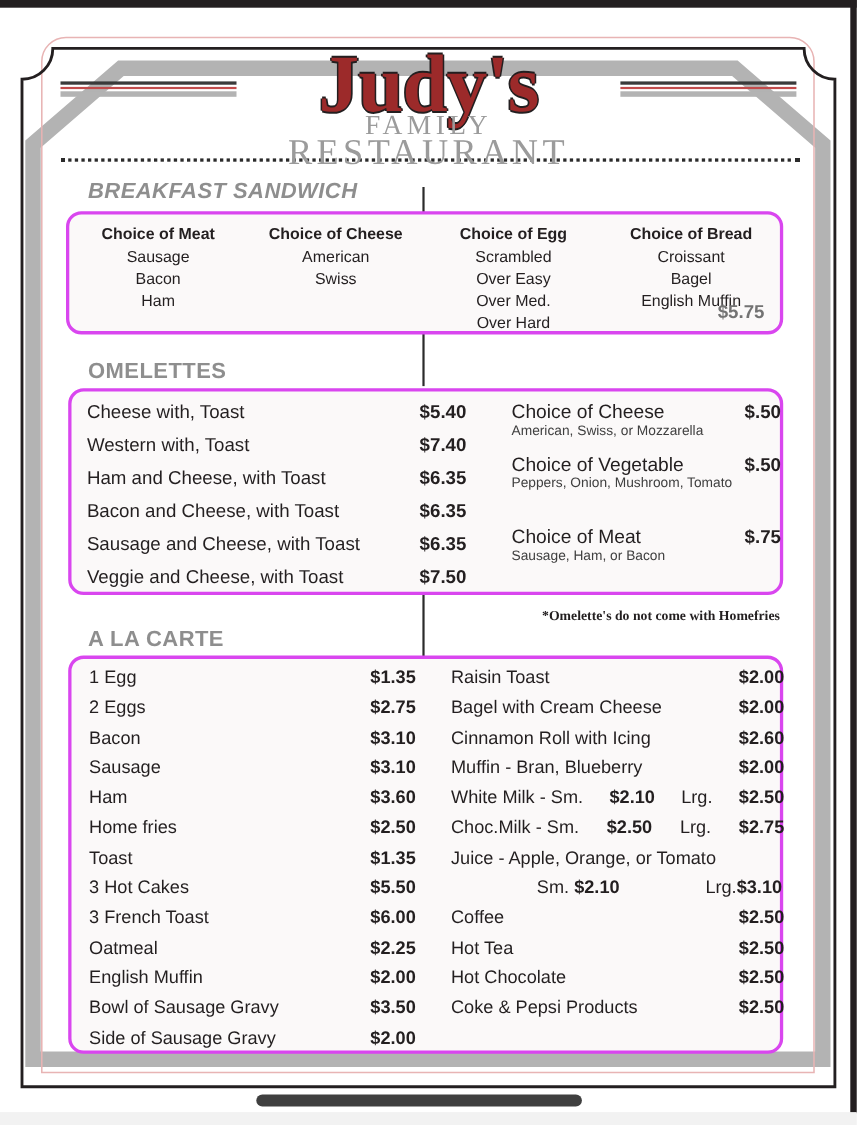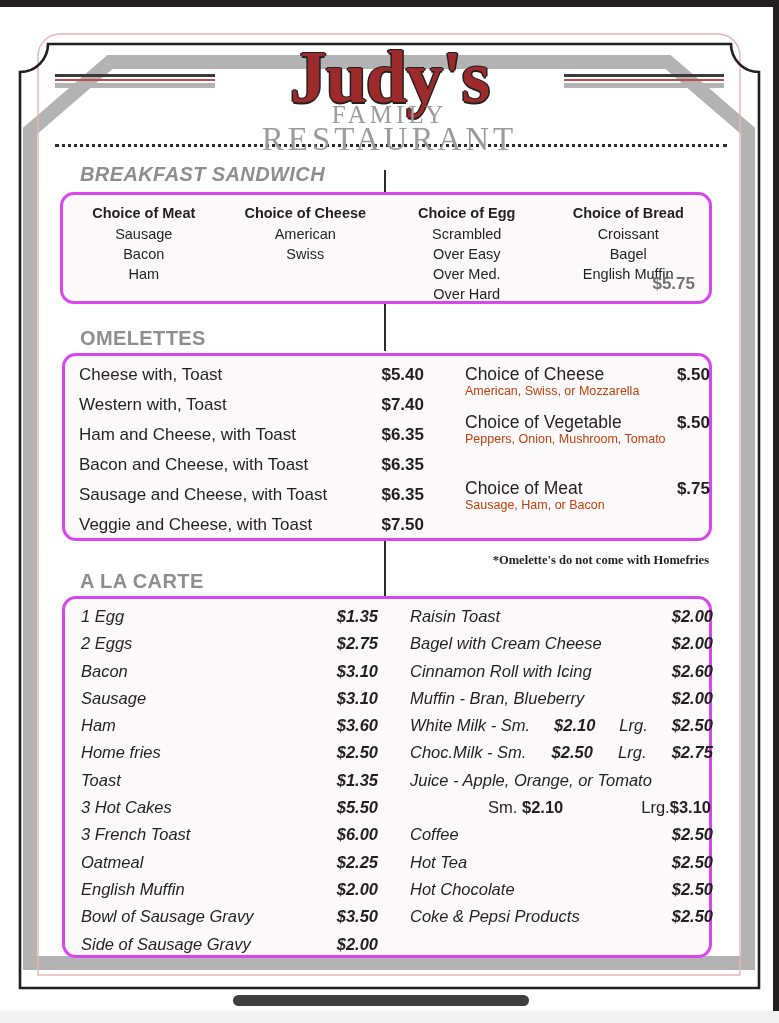--- a/index.html
+++ b/index.html
@@ -228,21 +228,21 @@
     font-size: 17.5px;
     color: #231f20;
   }
   .add-price {
     font-size: 17px;
     font-weight: bold;
     color: #231f20;
   }
   .add-desc {
     font-size: 12.5px;
-    color: #c2410c;
+    color: #404040;
     margin-top: -1px;
   }
 
   .om-note {
     position: absolute;
     right: 8px;
     top: 550px;
     font-size: 12.5px;
     font-weight: bold;
     color: #231f20;
@@ -254,21 +254,20 @@
     top: 8px;
   }
   .alc-col.left  { left: 16px;  width: 297px; }
   .alc-col.right { left: 345px; width: 303px; }
 
   .alc-row {
     display: flex;
     align-items: baseline;
     justify-content: space-between;
     height: 27.3px;
-    font-style: italic;
   }
   .alc-name {
     font-size: 16.5px;
     color: #231f20;
     white-space: nowrap;
   }
   .alc-price {
     font-size: 16.5px;
     font-weight: bold;
     color: #231f20;

